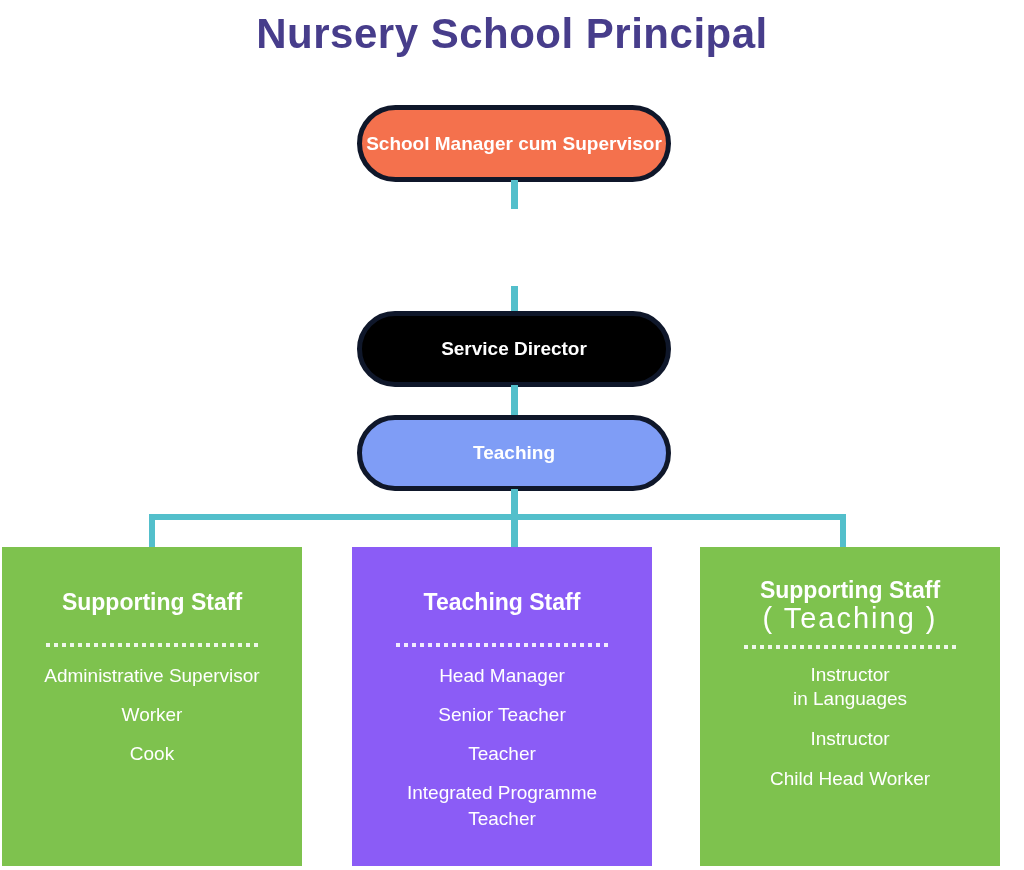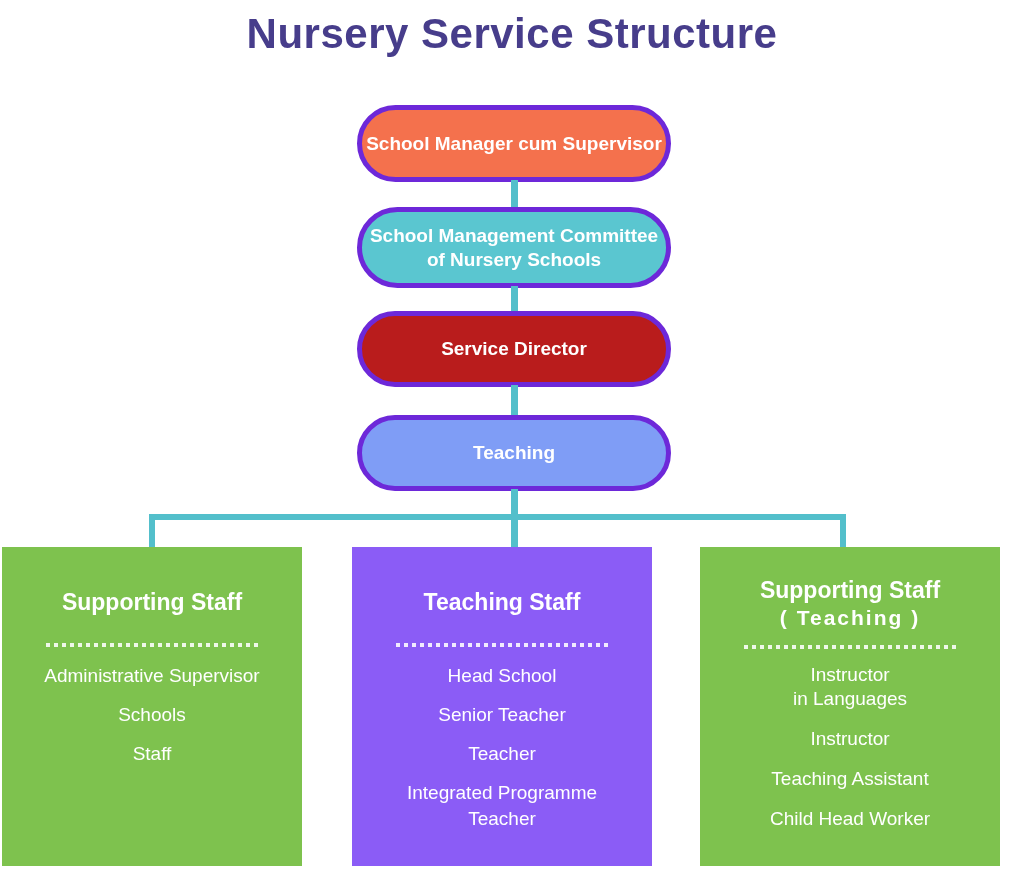--- a/index.html
+++ b/index.html
@@ -24,21 +24,21 @@
     text-align: center;
     font-size: 42px;
     font-weight: 800;
     letter-spacing: 0.5px;
   }
   
   .pill {
     position: absolute;
     left: 357px;
     width: 314px;
-    border: 5px solid #6d28d9;
+    border: 5px solid #0f172a;
     border-radius: 60px;
     box-sizing: border-box;
     display: flex;
     align-items: center;
     justify-content: center;
     text-align: center;
     color: #ffffff;
     font-size: 19px;
     font-weight: 600;
   }
@@ -74,22 +74,22 @@
   .dept-left   { left: 2px;  padding-top: 40px; }
   .dept-center { left: 352px; padding-top: 40px; }
   .dept-right  { left: 700px; padding-top: 28px; }
   .dept-title {
     margin: 0;
     font-size: 23px;
     font-weight: 700;
     line-height: 30px;
   }
   .dept-subtitle {
-    font-size: 21px;
-    font-weight: 700;
+    font-size: 29px;
+    font-weight: 400;
     line-height: 26px;
     letter-spacing: 2px;
   }
   .dept-subtitle:empty { display: none; }
   .divider {
     width: 212px;
     height: 4px;
     margin-top: 26px;
     background-image: repeating-linear-gradient(
       to right,
@@ -110,80 +110,75 @@
     white-space: pre-line;
   }
   .dept-right .members { margin-top: 14px; }
   .dept-right .member { line-height: 24px; margin-bottom: 16px; }
 </style>
 </head>
 <body>
 
 <div class="canvas">
 
-  <h1 class="title" style="color: rgb(71, 61, 139);">Nursery Service Structure</h1>
+  <h1 class="title" style="color: rgb(71, 61, 139);">Nursery School Principal</h1>
 
   <div class="pill pill-1" style="background-color: rgb(244, 113, 77);">
     <span class="pill-label">School Manager cum Supervisor</span>
   </div>
 
   <div class="conn v c1" style="background-color: rgb(83, 191, 203);"></div>
 
-  <div class="pill pill-2" style="background-color: rgb(90, 198, 208);">
-    <span class="pill-label">School Management Committee
-of Nursery Schools</span>
-  </div>
 
   <div class="conn v c2" style="background-color: rgb(83, 191, 203);"></div>
 
-  <div class="pill pill-3" style="background-color: #b91c1c;">
+  <div class="pill pill-3" style="background-color: #000000;">
     <span class="pill-label">Service Director</span>
   </div>
 
   <div class="conn v c3" style="background-color: rgb(83, 191, 203);"></div>
 
   <div class="pill pill-4" style="background-color: rgb(127, 157, 246);">
     <span class="pill-label">Teaching</span>
   </div>
 
   <div class="conn v stem" style="background-color: rgb(83, 191, 203);"></div>
   <div class="conn h" style="background-color: rgb(83, 191, 203);"></div>
   <div class="conn drop drop-left" style="background-color: rgb(83, 191, 203);"></div>
   <div class="conn drop drop-right" style="background-color: rgb(83, 191, 203);"></div>
 
   <section class="dept dept-left" style="background-color: rgb(126, 194, 78);">
     <h2 class="dept-title">Supporting Staff</h2>
 
     <div class="divider"></div>
     <ul class="members">
       <li class="member">Administrative Supervisor</li>
-      <li class="member">Schools</li>
-      <li class="member">Staff</li>
+      <li class="member">Worker</li>
+      <li class="member">Cook</li>
     </ul>
   </section>
 
   <section class="dept dept-center" style="background-color: #8b5cf6;">
     <h2 class="dept-title">Teaching Staff</h2>
 
     <div class="divider"></div>
     <ul class="members">
-      <li class="member">Head School</li>
+      <li class="member">Head Manager</li>
       <li class="member">Senior Teacher</li>
       <li class="member">Teacher</li>
       <li class="member">Integrated Programme
 Teacher</li>
     </ul>
   </section>
 
   <section class="dept dept-right" style="background-color: rgb(126, 194, 78);">
     <h2 class="dept-title">Supporting Staff</h2>
     <div class="dept-subtitle">( Teaching )</div>
     <div class="divider"></div>
     <ul class="members">
       <li class="member">Instructor
 in Languages</li>
       <li class="member">Instructor</li>
-      <li class="member">Teaching Assistant</li>
       <li class="member">Child Head Worker</li>
     </ul>
   </section>
 
 </div>
 
 </body></html>

